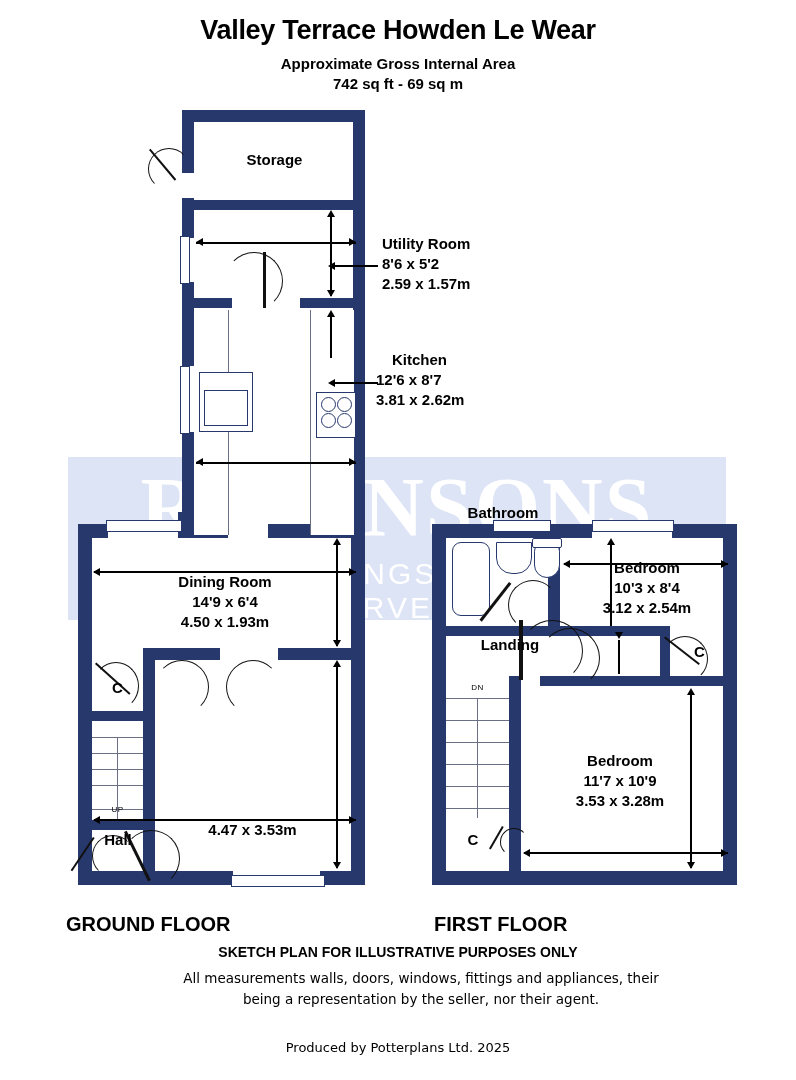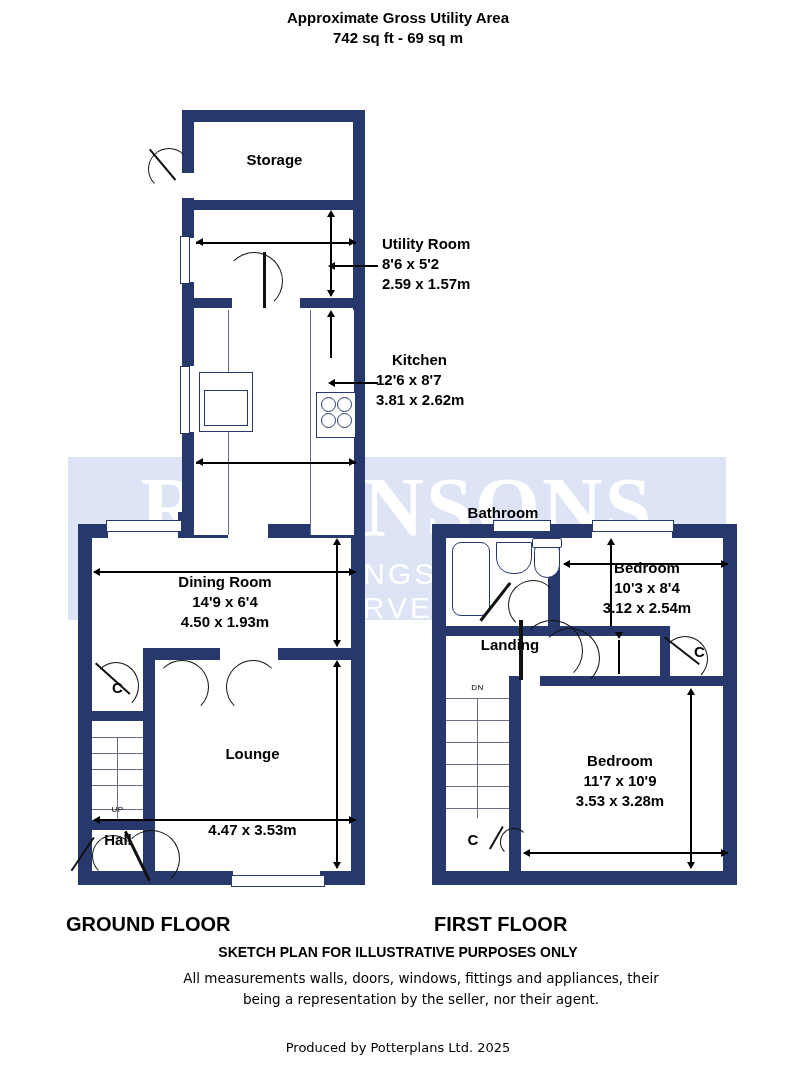--- a/index.html
+++ b/index.html
@@ -71,21 +71,22 @@
   .ft{position:absolute;width:796px;text-align:center;z-index:8;}
   .ft-sketch{font-size:14px;font-weight:bold;top:944px;}
   .ft-dis{font-size:13.5px;top:968px;line-height:21px;
           font-family:"DejaVu Sans",sans-serif;margin-left:23px;}
   .ft-prod{font-size:13px;top:1040px;font-family:"DejaVu Sans",sans-serif;}
 </style>
 </head>
 <body>
 
 <div class="hdr">
-  <div class="hdr-sub1">Approximate Gross Utility Area</div>
+  <div class="hdr-title">Valley Terrace Howden Le Wear</div>
+  <div class="hdr-sub1">Approximate Gross Internal Area</div>
   <div class="hdr-sub2">742 sq ft - 69 sq m</div>
 </div>
 
 <div class="wm-band">
   <div class="wm-word">ROBINSONS</div>
   <div class="wm-sub">SALES · LETTINGS · AUCTIONS · SURVEYS</div>
 </div>
 
 <div class="plan">
 
@@ -227,21 +228,20 @@
   <div class="lbl lbl-dim" style="left:382px;top:274px;width:160px;text-align:left;">2.59 x 1.57m</div>
 
   <div class="lbl lbl-room" style="left:392px;top:350px;width:160px;text-align:left;">Kitchen</div>
   <div class="lbl lbl-dim" style="left:376px;top:370px;width:160px;text-align:left;">12'6 x 8'7</div>
   <div class="lbl lbl-dim" style="left:376px;top:390px;width:160px;text-align:left;">3.81 x 2.62m</div>
 
   <div class="lbl lbl-room" style="left:130px;top:572px;width:190px;">Dining Room</div>
   <div class="lbl lbl-dim" style="left:130px;top:592px;width:190px;">14'9 x 6'4</div>
   <div class="lbl lbl-dim" style="left:130px;top:612px;width:190px;">4.50 x 1.93m</div>
 
-  <div class="lbl lbl-room" style="left:160px;top:744px;width:185px;">Lounge</div>
   <div class="lbl lbl-dim" style="left:160px;top:820px;width:185px;">4.47 x 3.53m</div>
 
   <div class="lbl lbl-room" style="left:88px;top:830px;width:60px;">Hall</div>
   <div class="lbl lbl-c" style="left:92px;top:678px;width:51px;">C</div>
 
   <div class="lbl lbl-room" style="left:438px;top:503px;width:130px;">Bathroom</div>
 
   <div class="lbl lbl-room" style="left:562px;top:558px;width:170px;">Bedroom</div>
   <div class="lbl lbl-dim" style="left:562px;top:578px;width:170px;">10'3 x 8'4</div>
   <div class="lbl lbl-dim" style="left:562px;top:598px;width:170px;">3.12 x 2.54m</div>

